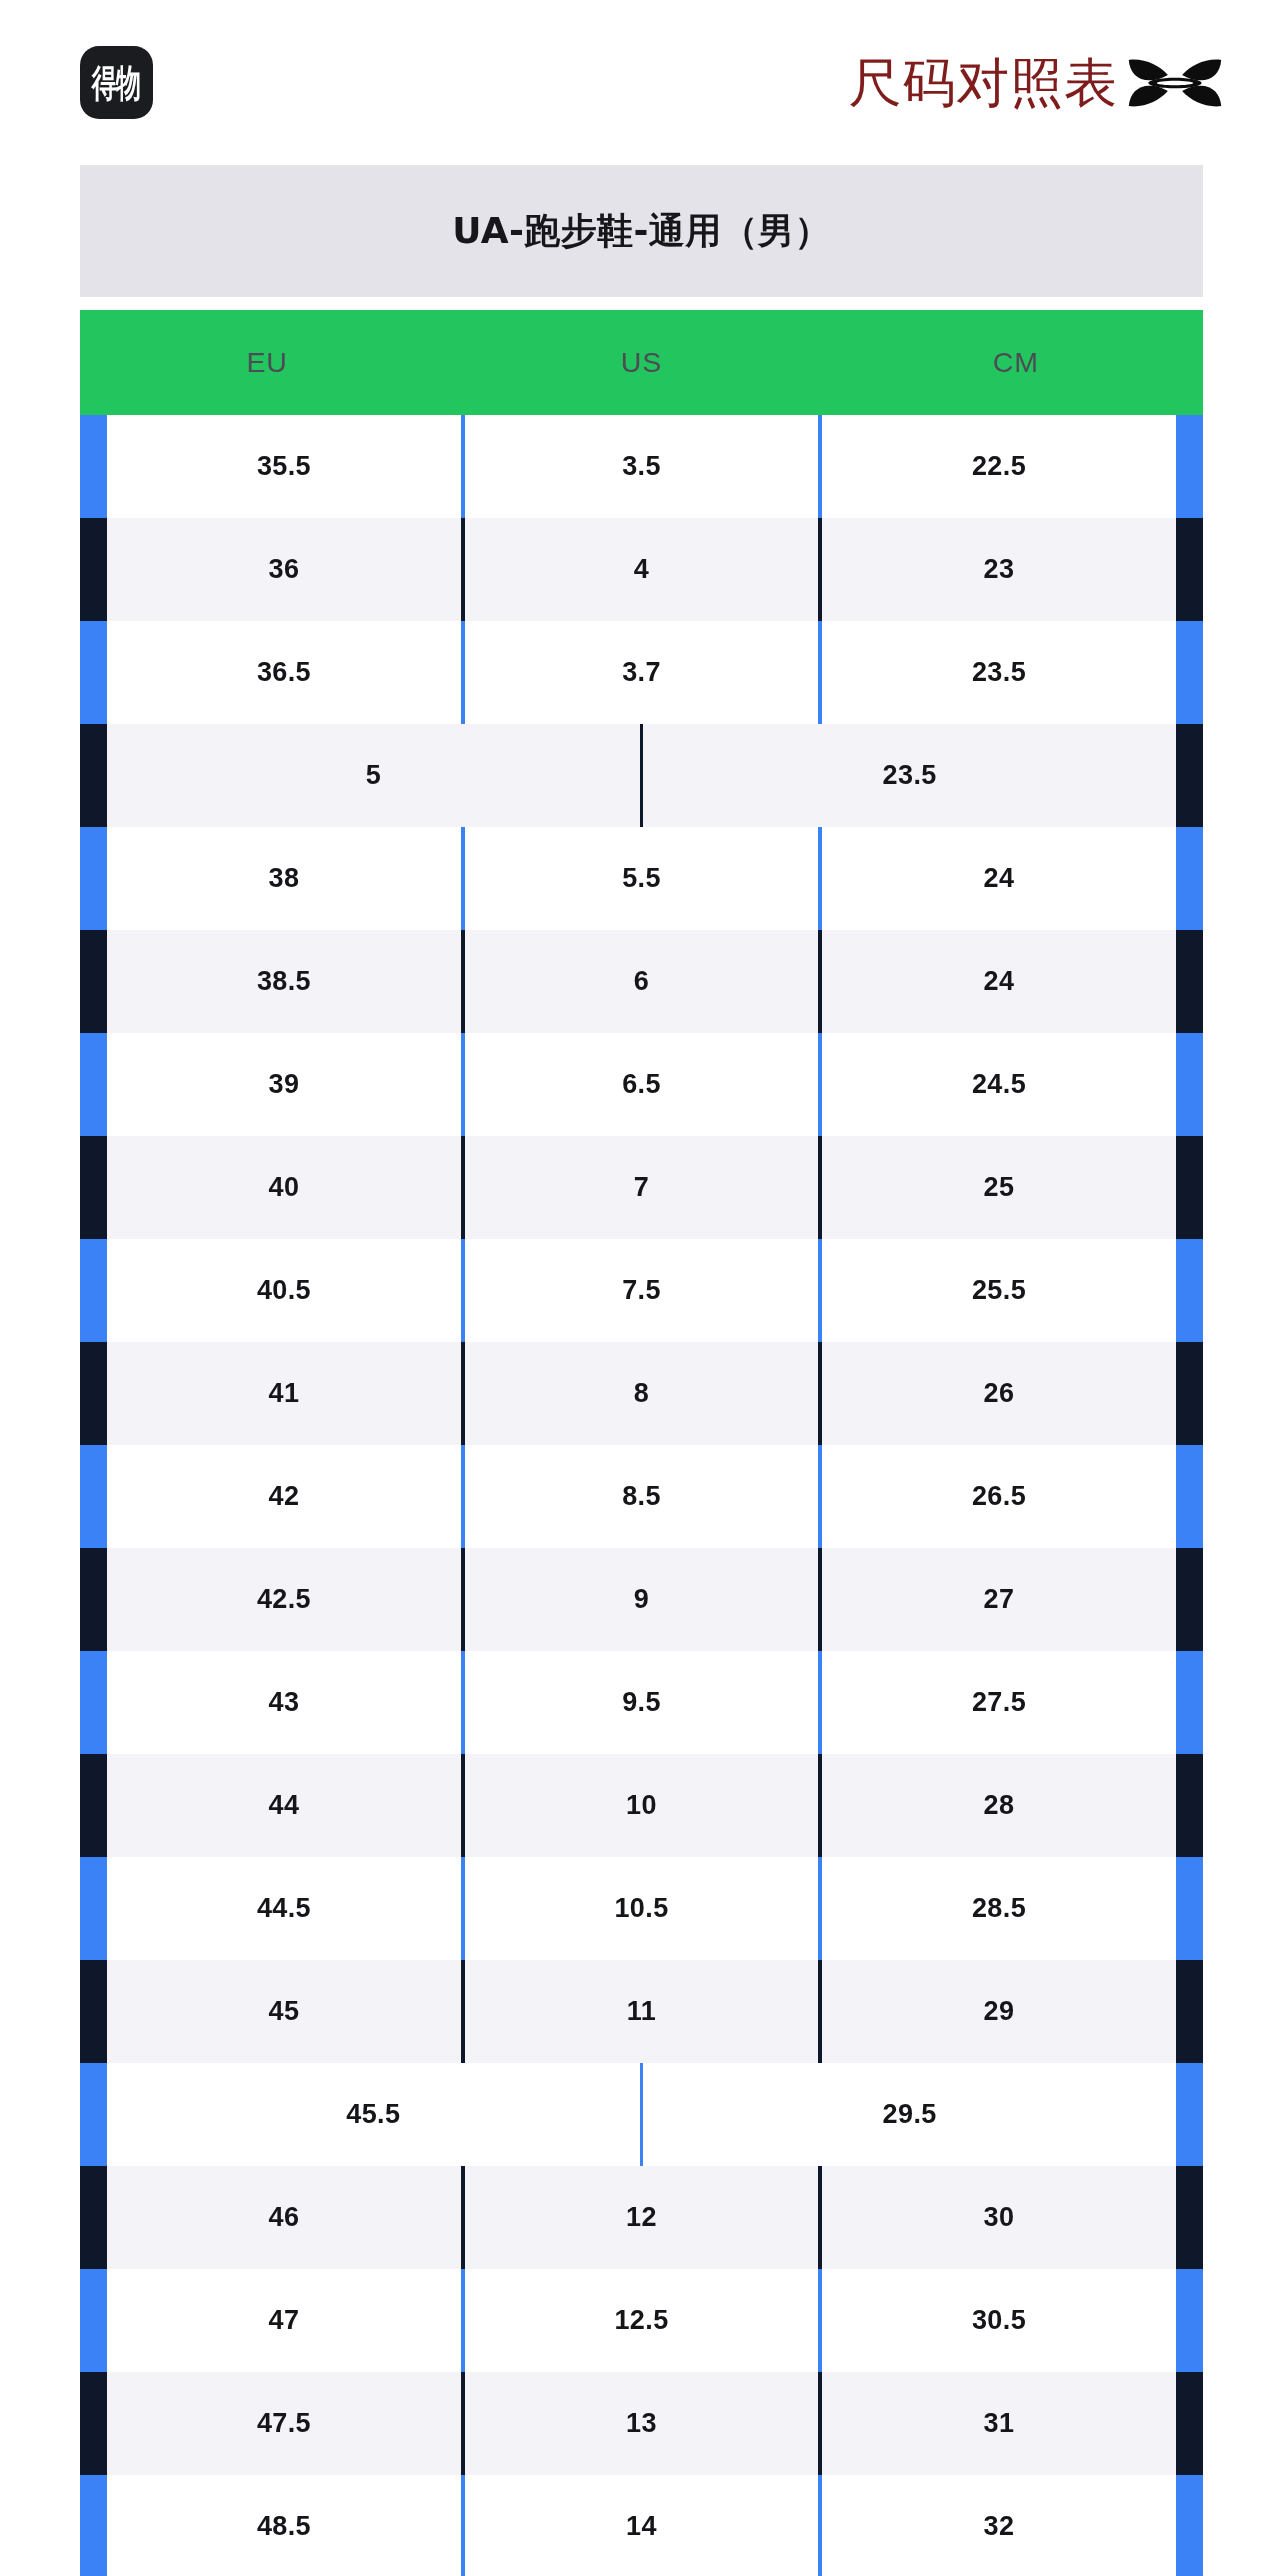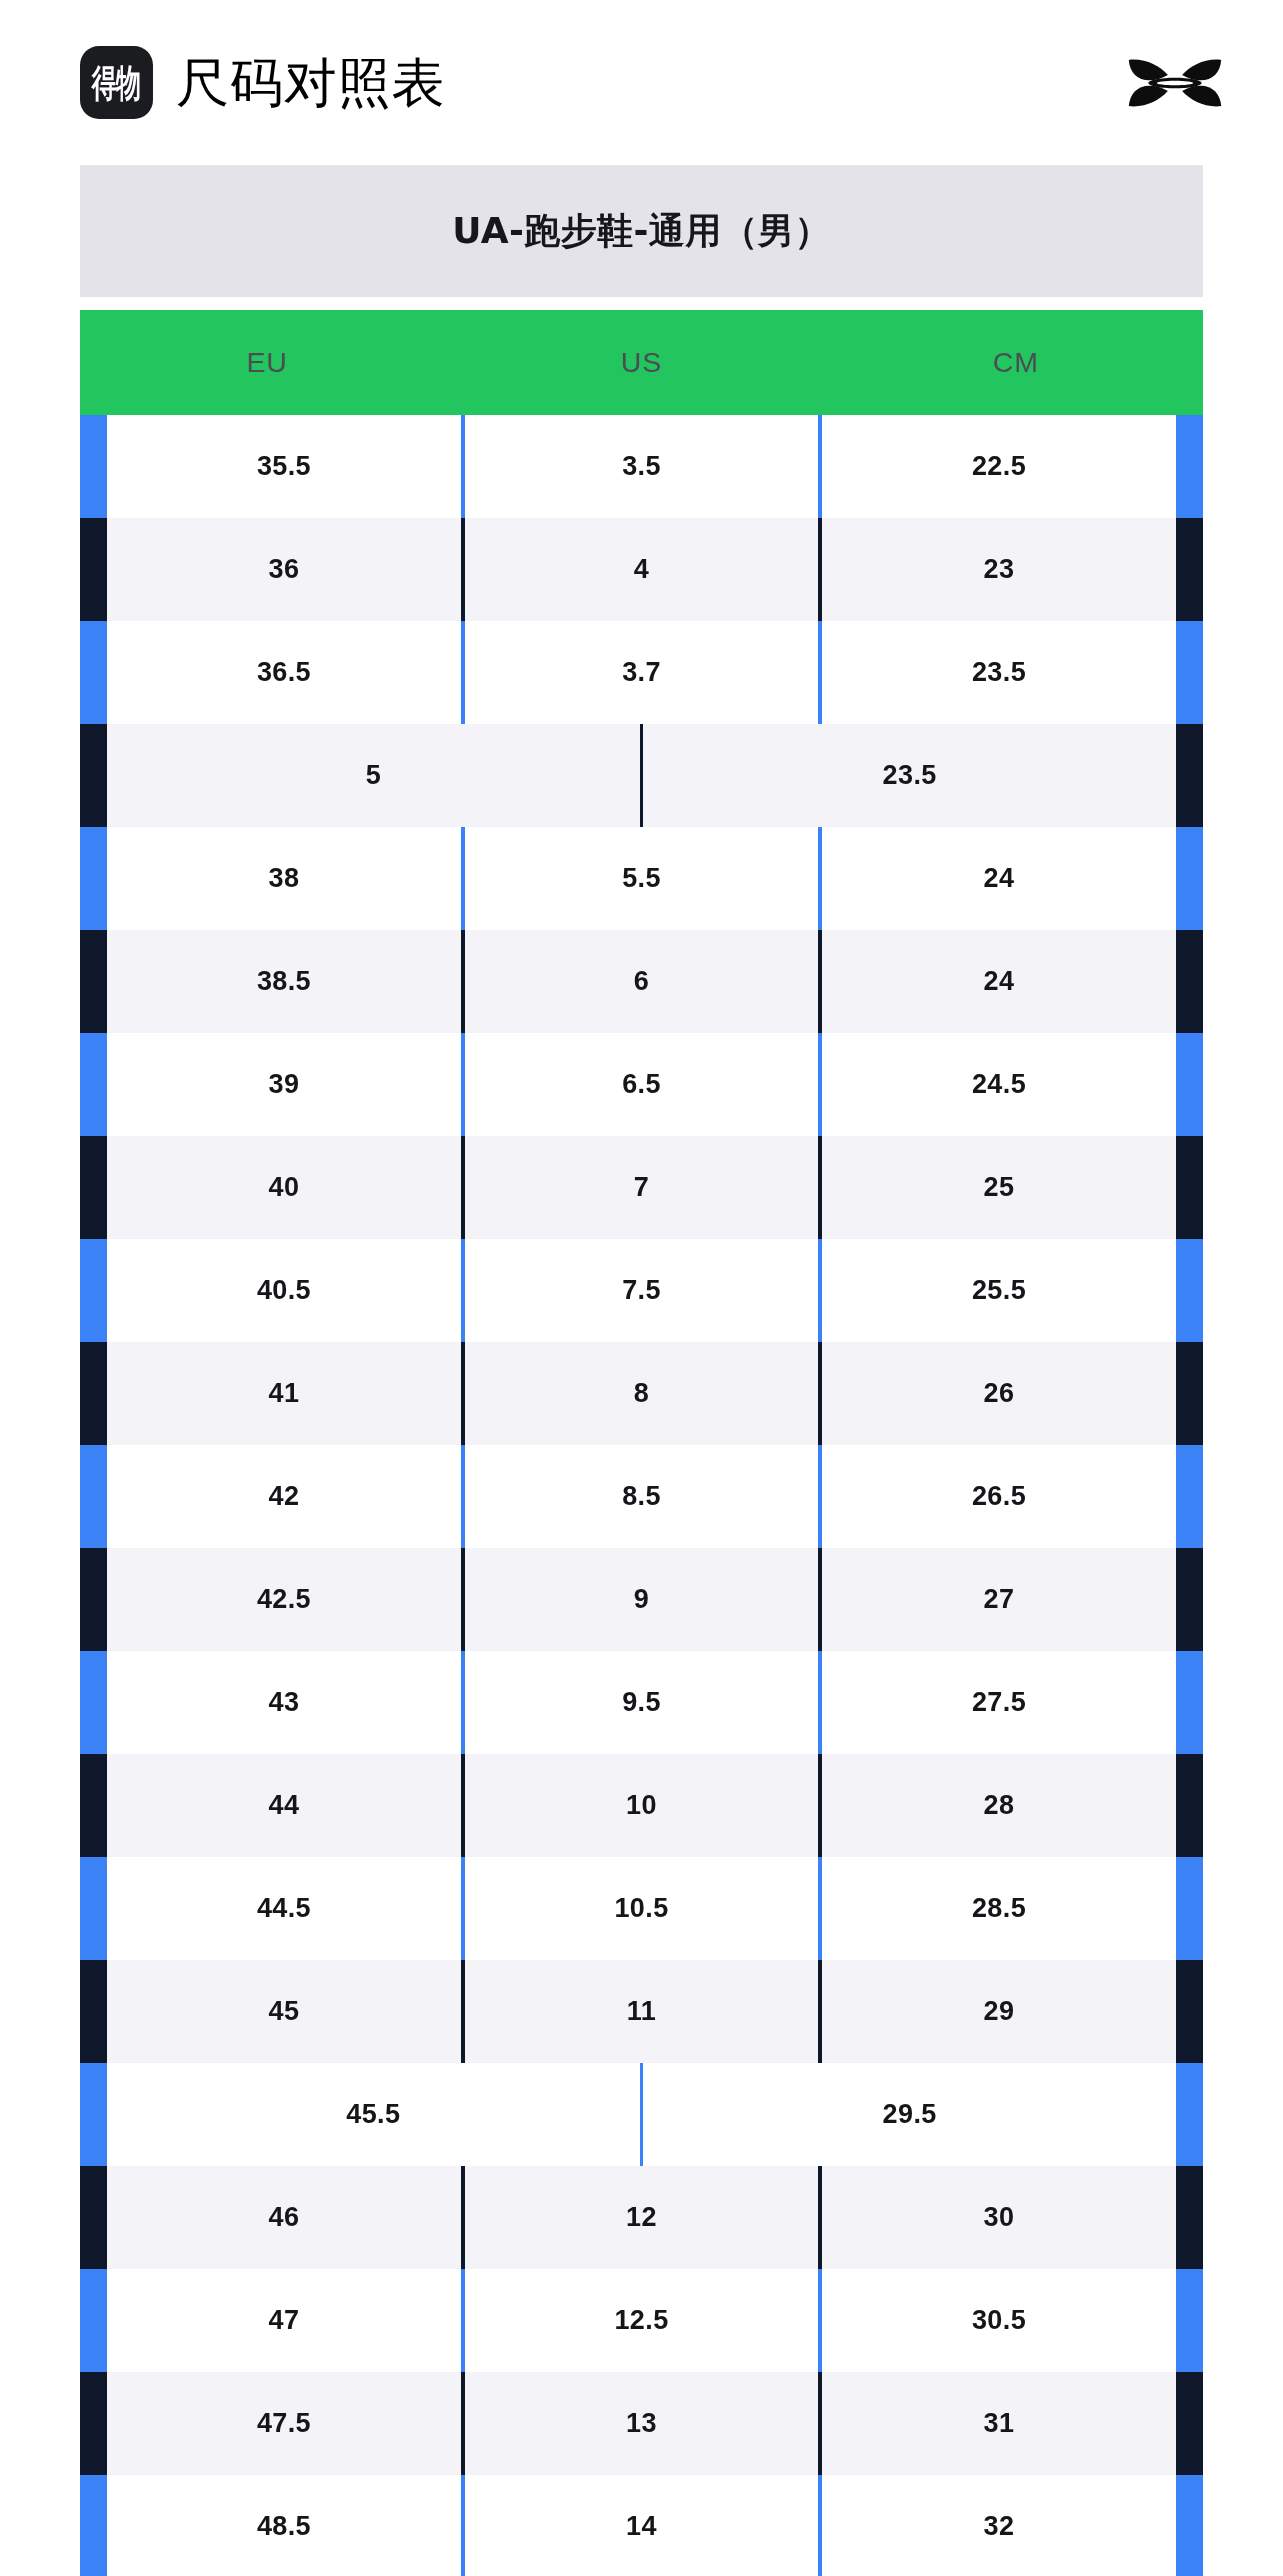--- a/index.html
+++ b/index.html
@@ -29,20 +29,21 @@
     align-items: center;
     padding: 0 52px 0 80px;
     box-sizing: border-box;
   }
 
   .brand {
     display: flex;
     align-items: center;
     flex: 1 1 auto;
     min-width: 0;
+    justify-content: space-between;
   }
 
   .dewu-logo {
     width: 73px;
     height: 73px;
     border-radius: 19px;
     background: #1b1c20;
     display: flex;
     align-items: center;
     justify-content: center;
@@ -57,21 +58,21 @@
     line-height: 1;
     transform: scaleX(0.78) scaleY(1.18);
     font-family: "DejaVu Sans", "Liberation Sans", sans-serif;
   }
 
   .page-title {
     margin-left: 23px;
     font-size: 53px;
     line-height: 1;
     font-weight: 400;
-    color: #000000;
+    color: #7f1d1d;
     letter-spacing: 0.9px;
     white-space: nowrap;
     font-family: "DejaVu Sans", "Liberation Sans", sans-serif;
   }
 
   .ua-logo {
     flex: 0 0 auto;
     width: 114px;
     height: 64px;
     display: flex;

